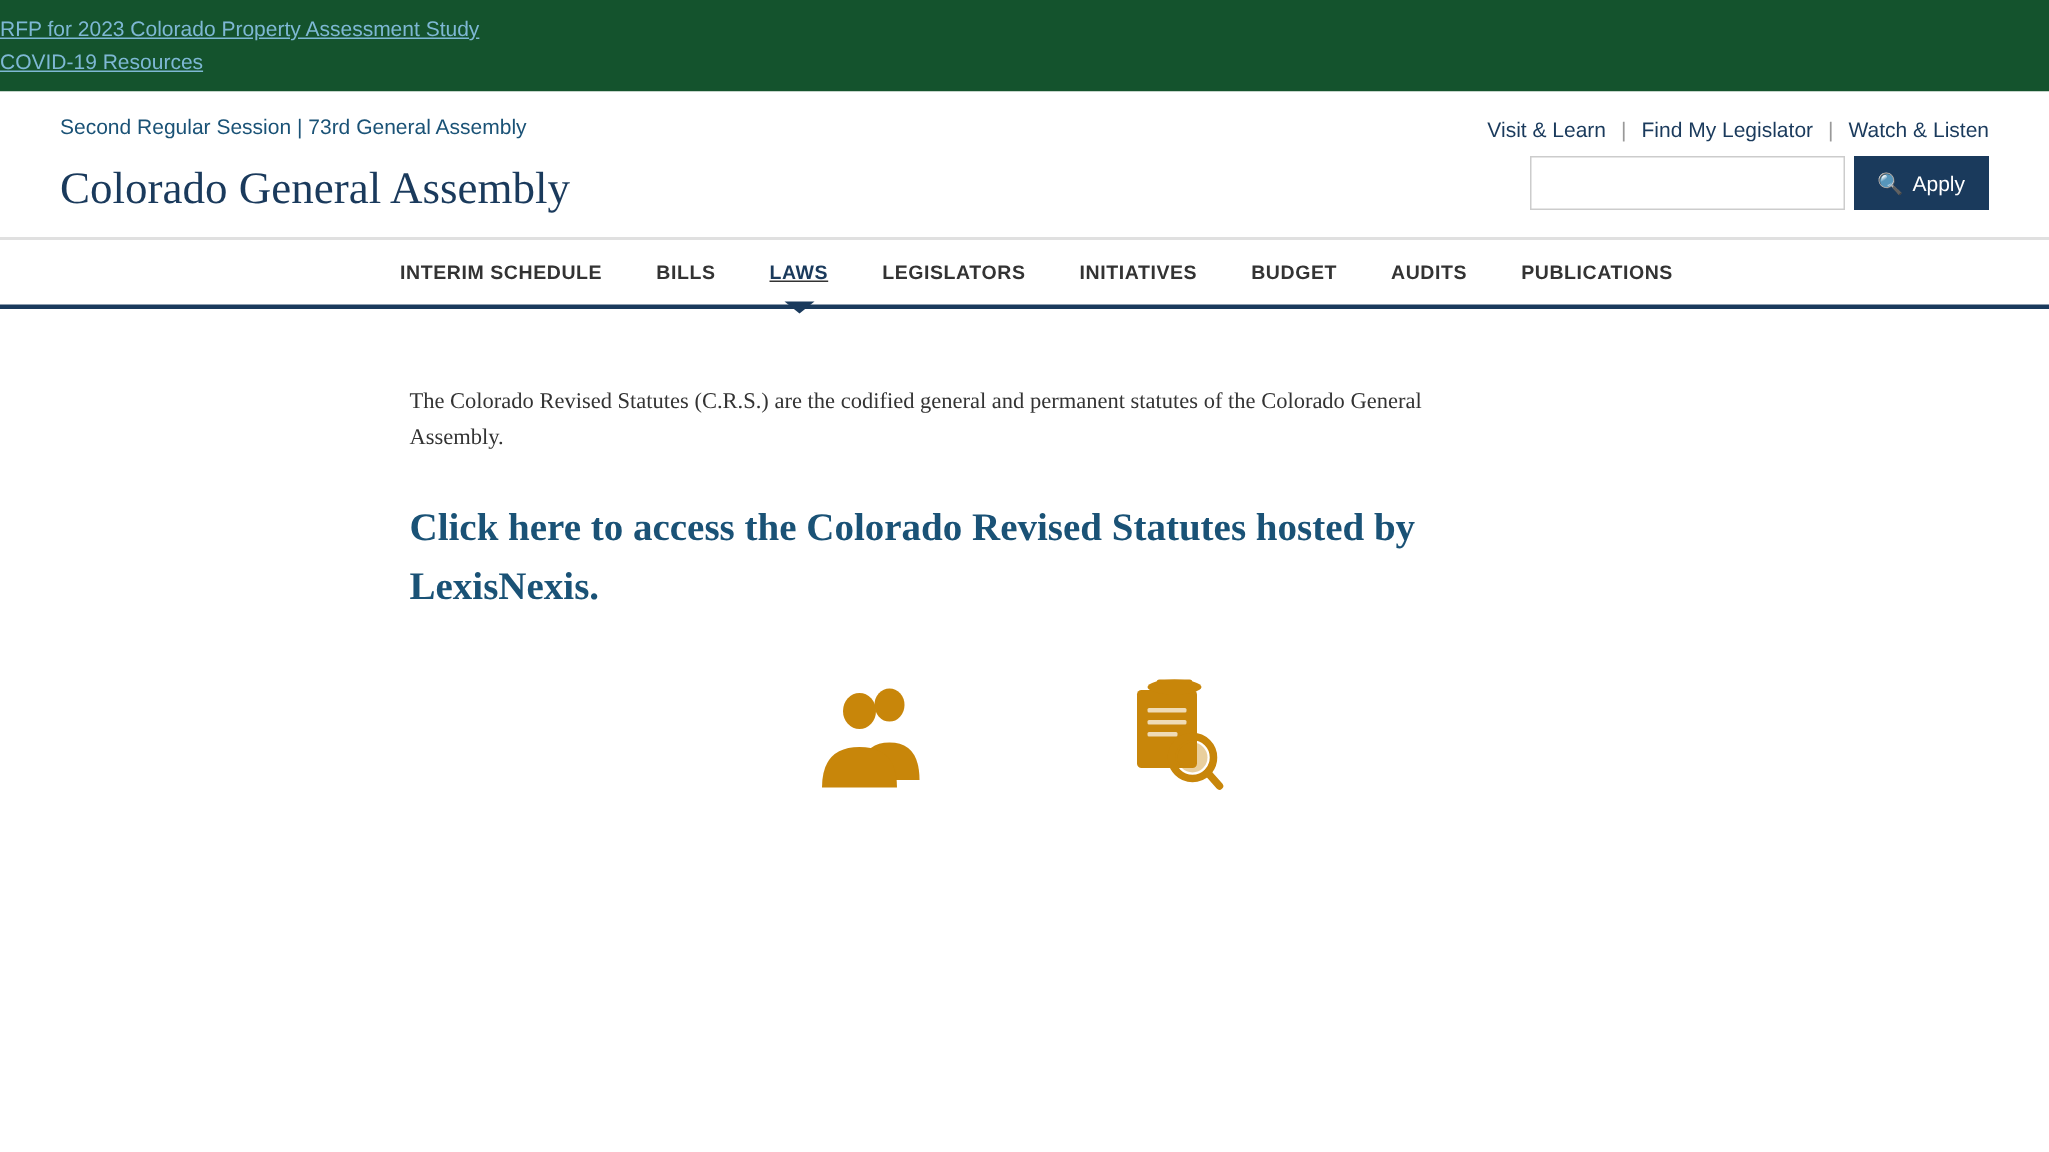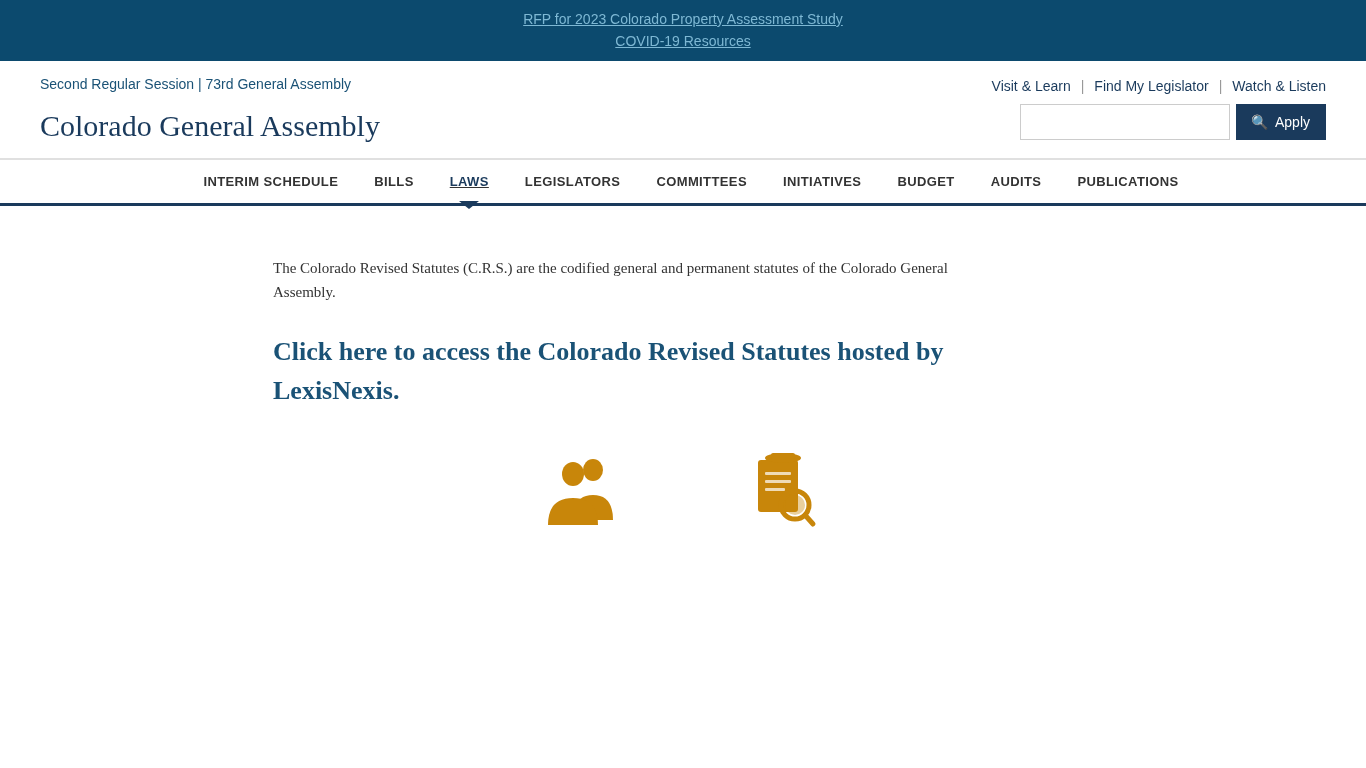--- a/index.html
+++ b/index.html
@@ -1,21 +1,20 @@
 <!DOCTYPE html>
 <html><head>
   <meta charset="utf-8">
   <style>
     * { margin: 0; padding: 0; box-sizing: border-box; }
     body { font-family: Georgia, 'Times New Roman', serif; background: #fff; color: #333; }
 
     
     .top-banner {
-      background: #0c4a6e;
-      text-align: center;
+      background: #14532d;
       padding: 8px 0;
     }
     .top-banner a {
       color: #7eb8d4;
       text-decoration: underline;
       font-family: Arial, sans-serif;
       font-size: 14px;
       display: block;
       line-height: 1.6;
     }
@@ -251,23 +250,20 @@
     <li>
       <a>BILLS</a>
     </li>
     <li class="active-nav">
       <a>LAWS</a>
     </li>
     <li>
       <a>LEGISLATORS</a>
     </li>
     <li>
-      <a>COMMITTEES</a>
-    </li>
-    <li>
       <a>INITIATIVES</a>
     </li>
     <li>
       <a>BUDGET</a>
     </li>
     <li>
       <a>AUDITS</a>
     </li>
     <li>
       <a>PUBLICATIONS</a>

